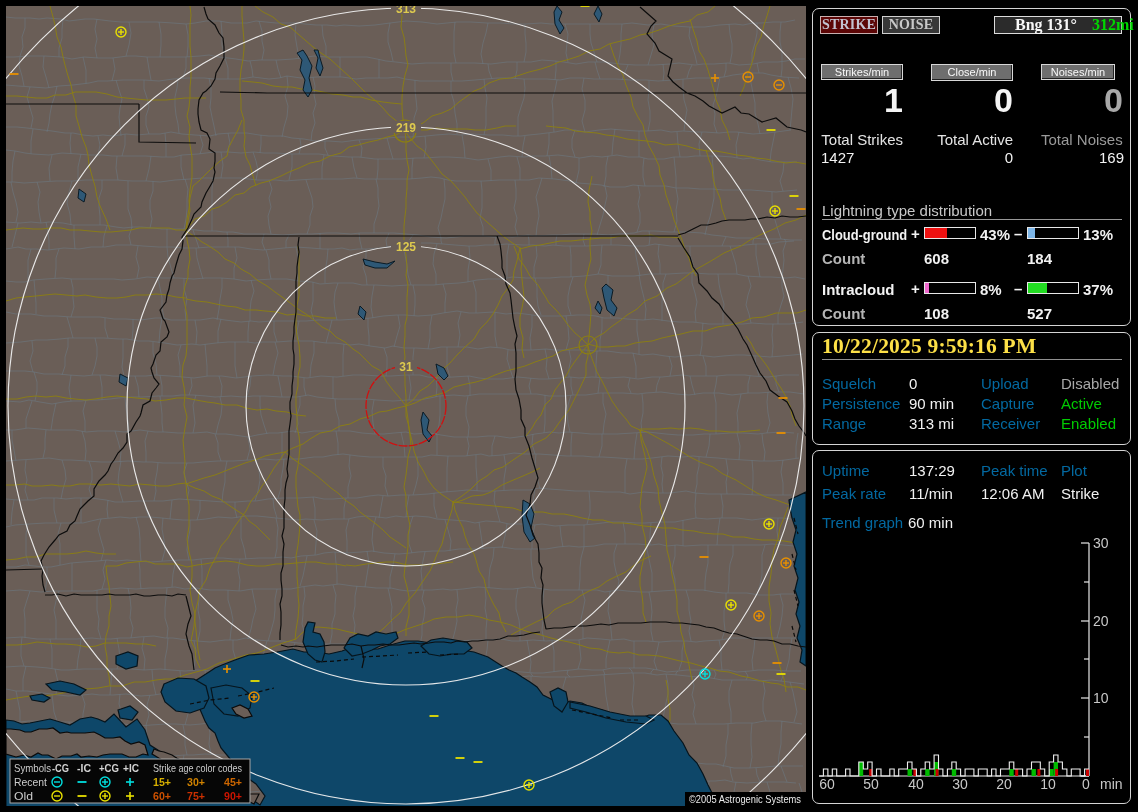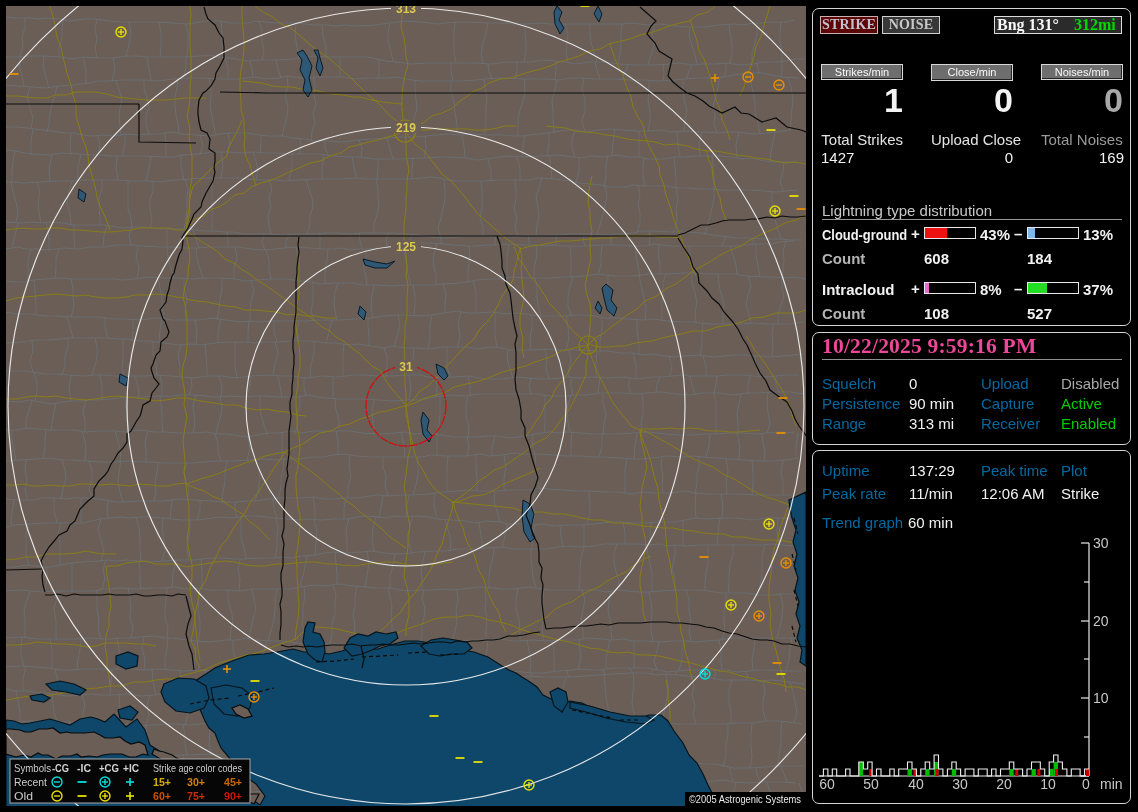--- a/index.html
+++ b/index.html
@@ -144,30 +144,30 @@
     <text x="181" y="780" fill="#d08200" font-family="Liberation Sans, sans-serif" font-size="11.5" lengthAdjust="spacingAndGlyphs" font-weight="bold" textLength="18">30+</text>
     <text x="218" y="780" fill="#cc6600" font-family="Liberation Sans, sans-serif" font-size="11.5" lengthAdjust="spacingAndGlyphs" font-weight="bold" textLength="18">45+</text>
     <text x="147" y="794" fill="#cc5000" font-family="Liberation Sans, sans-serif" font-size="11.5" lengthAdjust="spacingAndGlyphs" font-weight="bold" textLength="18">60+</text>
     <text x="181" y="794" fill="#cc3000" font-family="Liberation Sans, sans-serif" font-size="11.5" lengthAdjust="spacingAndGlyphs" font-weight="bold" textLength="18">75+</text>
     <text x="218" y="794" fill="#cc1400" font-family="Liberation Sans, sans-serif" font-size="11.5" lengthAdjust="spacingAndGlyphs" font-weight="bold" textLength="18">90+</text>
 </svg>
 
 <div class="panel" style="left:812px;top:8px;width:319px;height:318px"></div>
 <div class="t" style="left:820px;top:16px;width:58px;height:18px;background:#5c0606;border:1px solid #c8b0b0;color:#c2c2d0;font-family:'Liberation Serif',serif;font-weight:bold;font-size:14px;text-align:center;line-height:16px;letter-spacing:0.2px">STRIKE</div>
 <div class="t" style="left:882px;top:16px;width:58px;height:18px;background:#383838;border:1px solid #d0d0d0;color:#c8c8c8;font-family:'Liberation Serif',serif;font-weight:bold;font-size:14px;text-align:center;line-height:16px;letter-spacing:0.2px">NOISE</div>
-<div class="t" style="left:994px;top:16px;width:128px;height:18px;background:#2b2b2b;border:1px solid #dcdcdc;font-family:'Liberation Serif',serif;font-weight:bold;font-size:16px;line-height:16px"><span style="color:#f8f8f8;padding-left:2px">Bng 131°</span><span style="color:#00d800;padding-left:15px">312mi</span></div>
+<div class="t" style="left:994px;top:16px;width:128px;height:18px;background:#2b2b2b;border:1px solid #dcdcdc;font-family:'Liberation Serif',serif;font-weight:bold;font-size:16px;line-height:16px"><span style="color:#f8f8f8;padding-left:20px">Bng 131°</span><span style="color:#00d800;padding-left:15px">312mi</span></div>
 <div class="btn" style="left:821px;top:64px;width:82px;height:16px">Strikes/min</div>
 <div class="btn" style="left:931px;top:64px;width:82px;height:17px">Close/min</div>
-<div class="btn" style="left:1041px;top:64px;width:82px;height:16px">Noises/min</div>
+<div class="btn" style="left:1041px;top:64px;width:74px;height:16px">Noises/min</div>
 <div class="big" style="left:833px;top:85px;width:70px">1</div>
 <div class="big" style="left:943px;top:85px;width:70px">0</div>
 <div class="big" style="left:1053px;top:85px;width:70px;color:#a8a8a8">0</div>
 <div class="t" style="left:821px;top:131px;width:82px;text-align:right;color:#e4e4e4">Total Strikes</div>
 <div class="t" style="left:821px;top:149px;width:82px;color:#f2f2f2">1427</div>
-<div class="t" style="left:931px;top:131px;width:82px;text-align:right;color:#e4e4e4">Upload Close</div>
+<div class="t" style="left:931px;top:131px;width:82px;text-align:right;color:#e4e4e4">Total Active</div>
 <div class="t" style="left:931px;top:149px;width:82px;text-align:right;color:#f2f2f2">0</div>
 <div class="t" style="left:1041px;top:131px;width:83px;text-align:left;color:#9a9a9a">Total Noises</div>
 <div class="t" style="left:1041px;top:149px;width:83px;text-align:right;color:#f2f2f2">169</div>
 <div class="t" style="left:822px;top:202px;color:#c8c8c8">Lightning type distribution</div>
 <div style="position:absolute;left:822px;top:219px;width:300px;border-top:1px solid #989898"></div>
 <div class="t bold white" style="left:822px;top:226px;transform:scaleX(.86);transform-origin:0 50%">Cloud-ground</div>
 <div class="t bold white" style="left:911px;top:225px">+</div>
 <div class="bar" style="left:924px;top:227px">
     <div style="width:43%;background:#ee1111"></div>
   </div>
@@ -189,21 +189,21 @@
 <div class="t bold white" style="left:1014px;top:280px">–</div>
 <div class="bar" style="left:1027px;top:282px">
     <div style="width:37%;background:#22dd22"></div>
   </div>
 <div class="t bold white" style="left:1083px;top:281px">37%</div>
 <div class="t bold" style="left:822px;top:305px;color:#b4b4b4">Count</div>
 <div class="t bold white" style="left:924px;top:305px">108</div>
 <div class="t bold white" style="left:1027px;top:305px">527</div>
 
 <div class="panel" style="left:812px;top:332px;width:319px;height:113px"></div>
-<div class="t" style="left:822px;top:334px;color:#ec4899;font-family:'Liberation Serif',serif;font-weight:bold;font-size:21.5px;letter-spacing:0.2px">10/22/2025 9:59:16 PM</div>
+<div class="t" style="left:822px;top:334px;color:#fde047;font-family:'Liberation Serif',serif;font-weight:bold;font-size:21.5px;letter-spacing:0.2px">10/22/2025 9:59:16 PM</div>
 <div style="position:absolute;left:822px;top:359px;width:300px;border-top:1px solid #909090"></div>
 <div class="t gray" style="left:822px;top:375px">Squelch</div>
 <div class="t white" style="left:909px;top:375px">0</div>
 <div class="t gray" style="left:981px;top:375px">Upload</div>
 <div class="t" style="left:1061px;top:375px;color:#a8a8a8">Disabled</div>
 <div class="t gray" style="left:822px;top:395px">Persistence</div>
 <div class="t white" style="left:909px;top:395px">90 min</div>
 <div class="t gray" style="left:981px;top:395px">Capture</div>
 <div class="t green" style="left:1061px;top:395px">Active</div>
 <div class="t gray" style="left:822px;top:415px">Range</div>

